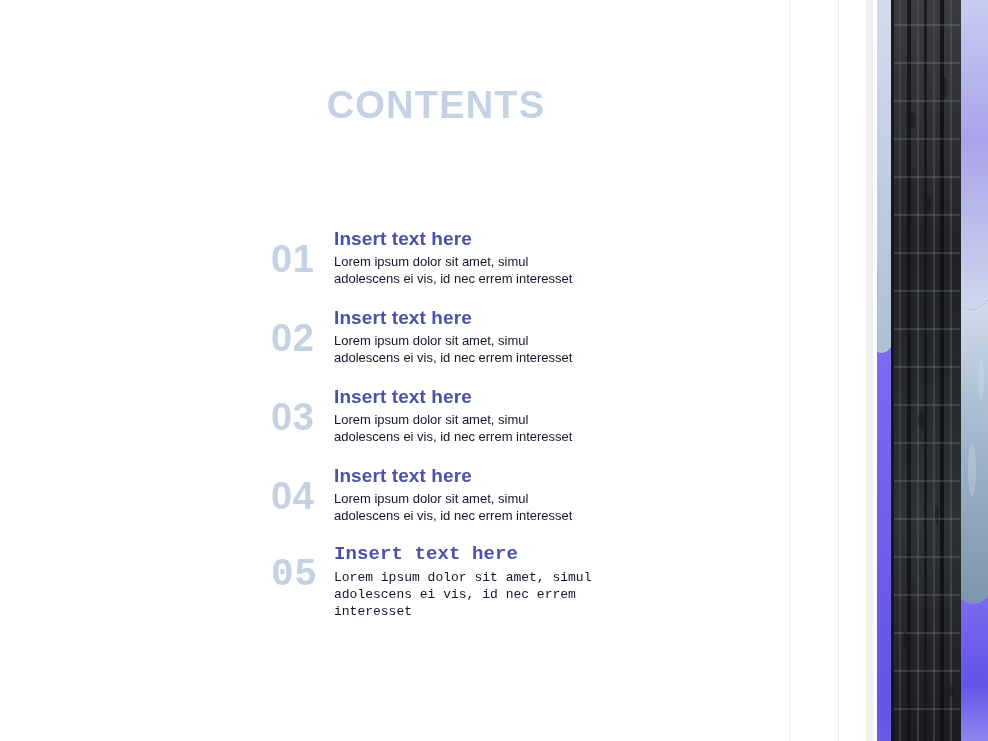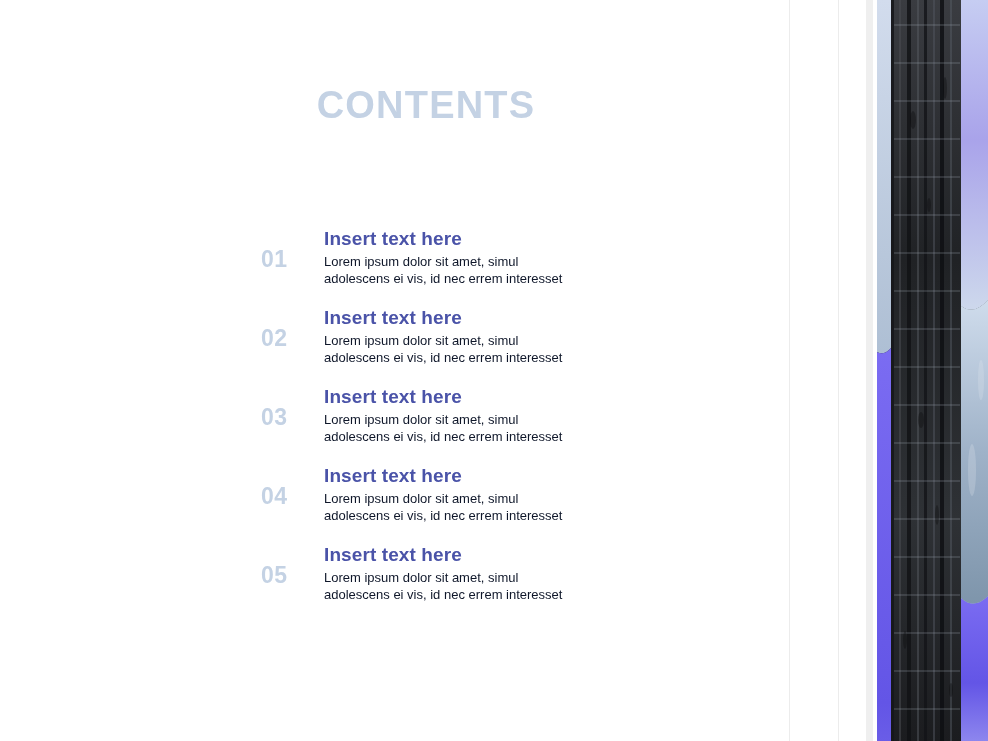--- a/index.html
+++ b/index.html
@@ -16,21 +16,21 @@
     position: relative;
     width: 988px;
     height: 741px;
     background: #ffffff;
     overflow: hidden;
   }
 
   
   .content-area {
     position: absolute;
-    left: 6px;
+    left: 16px;
     top: 0;
     width: 789px;
     height: 566px;
     background: #ffffff;
   }
 
   .page-title {
     position: absolute;
     left: 0;
     top: 82px;
@@ -51,27 +51,27 @@
     width: 420px;
   }
 
   .list-item {
     position: relative;
     display: flex;
     align-items: flex-start;
     min-height: 62px;
     margin-bottom: 17px;
   }
-  .list-item:last-child { margin-bottom: 4px; }
+  .list-item:last-child { margin-bottom: 4px; font-family: Liberation Mono, monospace; }
 
   .item-number {
     flex: 0 0 auto;
     width: 63px;
     padding-top: 14px;
-    font-size: 23px;
+    font-size: 38px;
     font-weight: bold;
     color: #c4d2e4;
     letter-spacing: 0.5px;
     line-height: 34px;
   }
 
   .item-text {
     flex: 1 1 auto;
     padding-top: 1px;
   }

